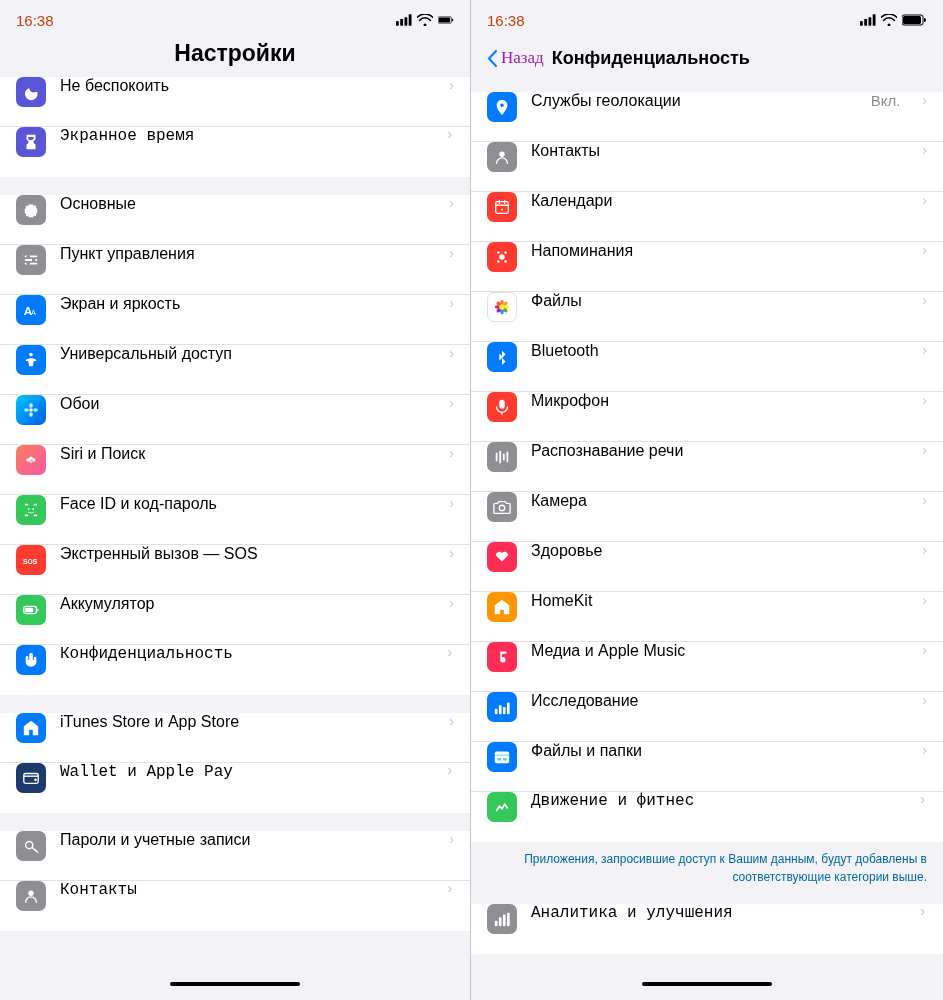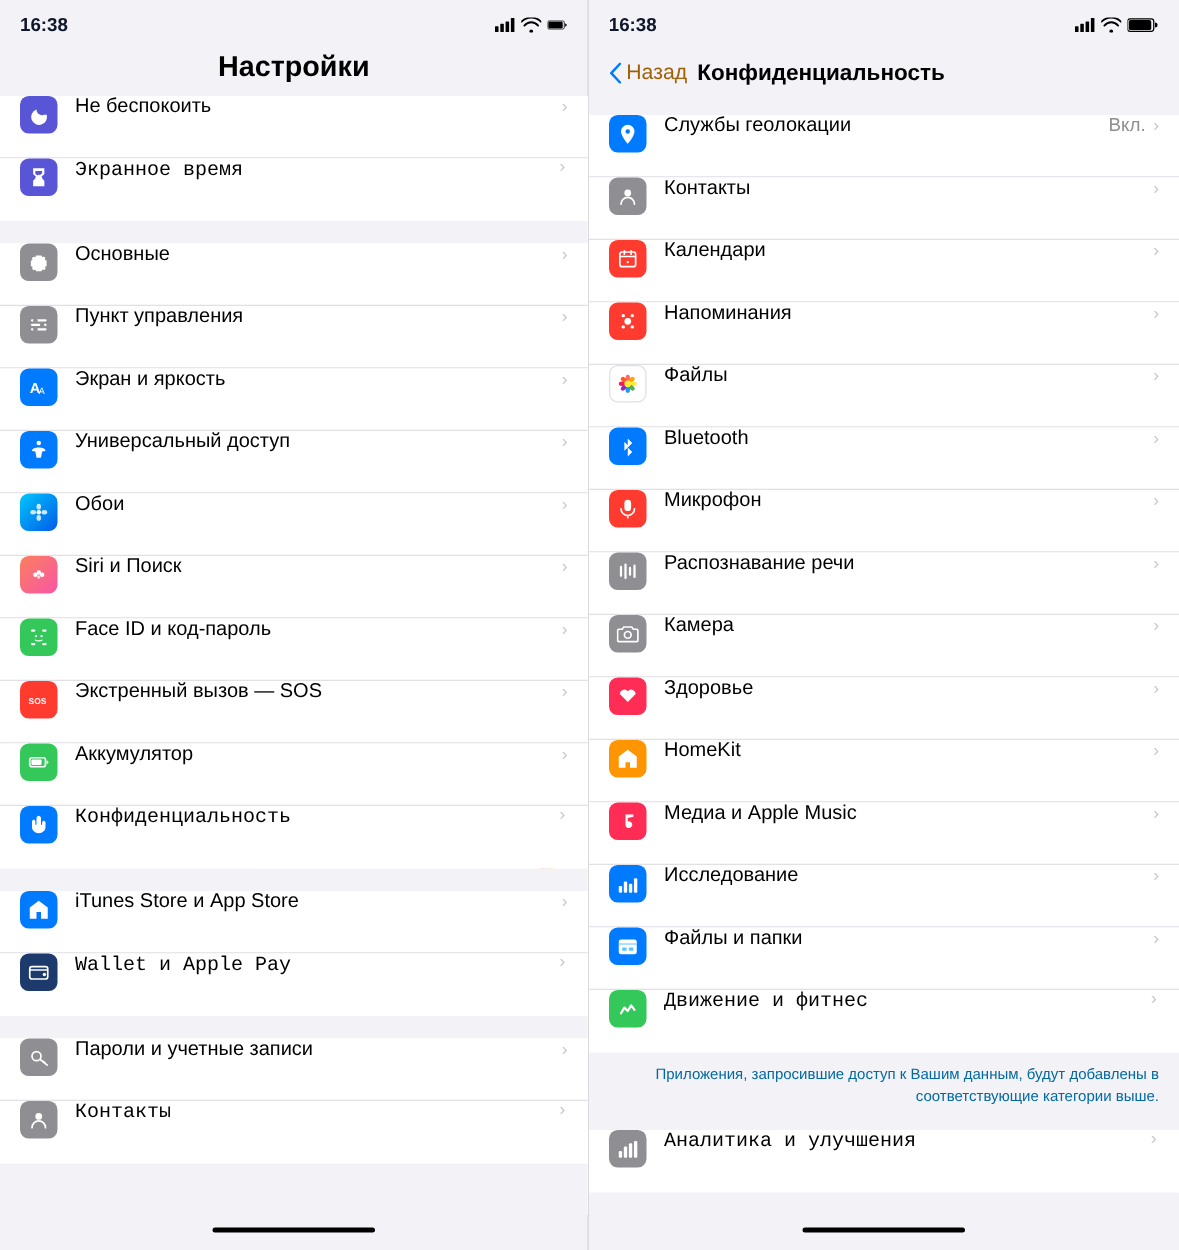--- a/index.html
+++ b/index.html
@@ -37,22 +37,22 @@
     .status-bar {
       display: flex;
       justify-content: space-between;
       align-items: center;
       padding: 8px 16px 4px;
       background: #f2f2f7;
       height: 36px;
     }
     .status-time {
       font-size: 15px;
-      font-weight: 700;
-      color: #0f172a;
+      font-weight: 400;
+      color: #c2410c;
     }
     .status-icons {
       display: flex;
       align-items: center;
       gap: 5px;
     }
     .status-icons svg {
       width: 16px;
       height: 12px;
     }
@@ -71,23 +71,24 @@
     .nav-header {
       display: flex;
       align-items: center;
       padding: 8px 16px;
       background: #f2f2f7;
       height: 44px;
     }
     .nav-back {
       display: flex;
       align-items: center;
-      color: #a16207;
+      color: #a21caf;
       font-size: 17px;
       cursor: pointer;
+      font-family: Liberation Serif, serif;
     }
     .nav-back svg {
       width: 10px;
       height: 17px;
       margin-right: 4px;
     }
     .nav-title {
       font-size: 18px;
       font-weight: 700;
       color: #000;
@@ -138,21 +139,21 @@
 
     .item-label {
       flex: 1;
       font-size: 16px;
       color: #000;
     }
 
     .item-value {
       font-size: 15px;
       color: #8e8e93;
-      margin-right: 6px;
+      margin-right: 22px;
     }
 
     .chevron {
       color: #c7c7cc;
       font-size: 14px;
     }
 
     
     .ic-purple { background: #5856d6; }
     .ic-blue { background: #007aff; }

